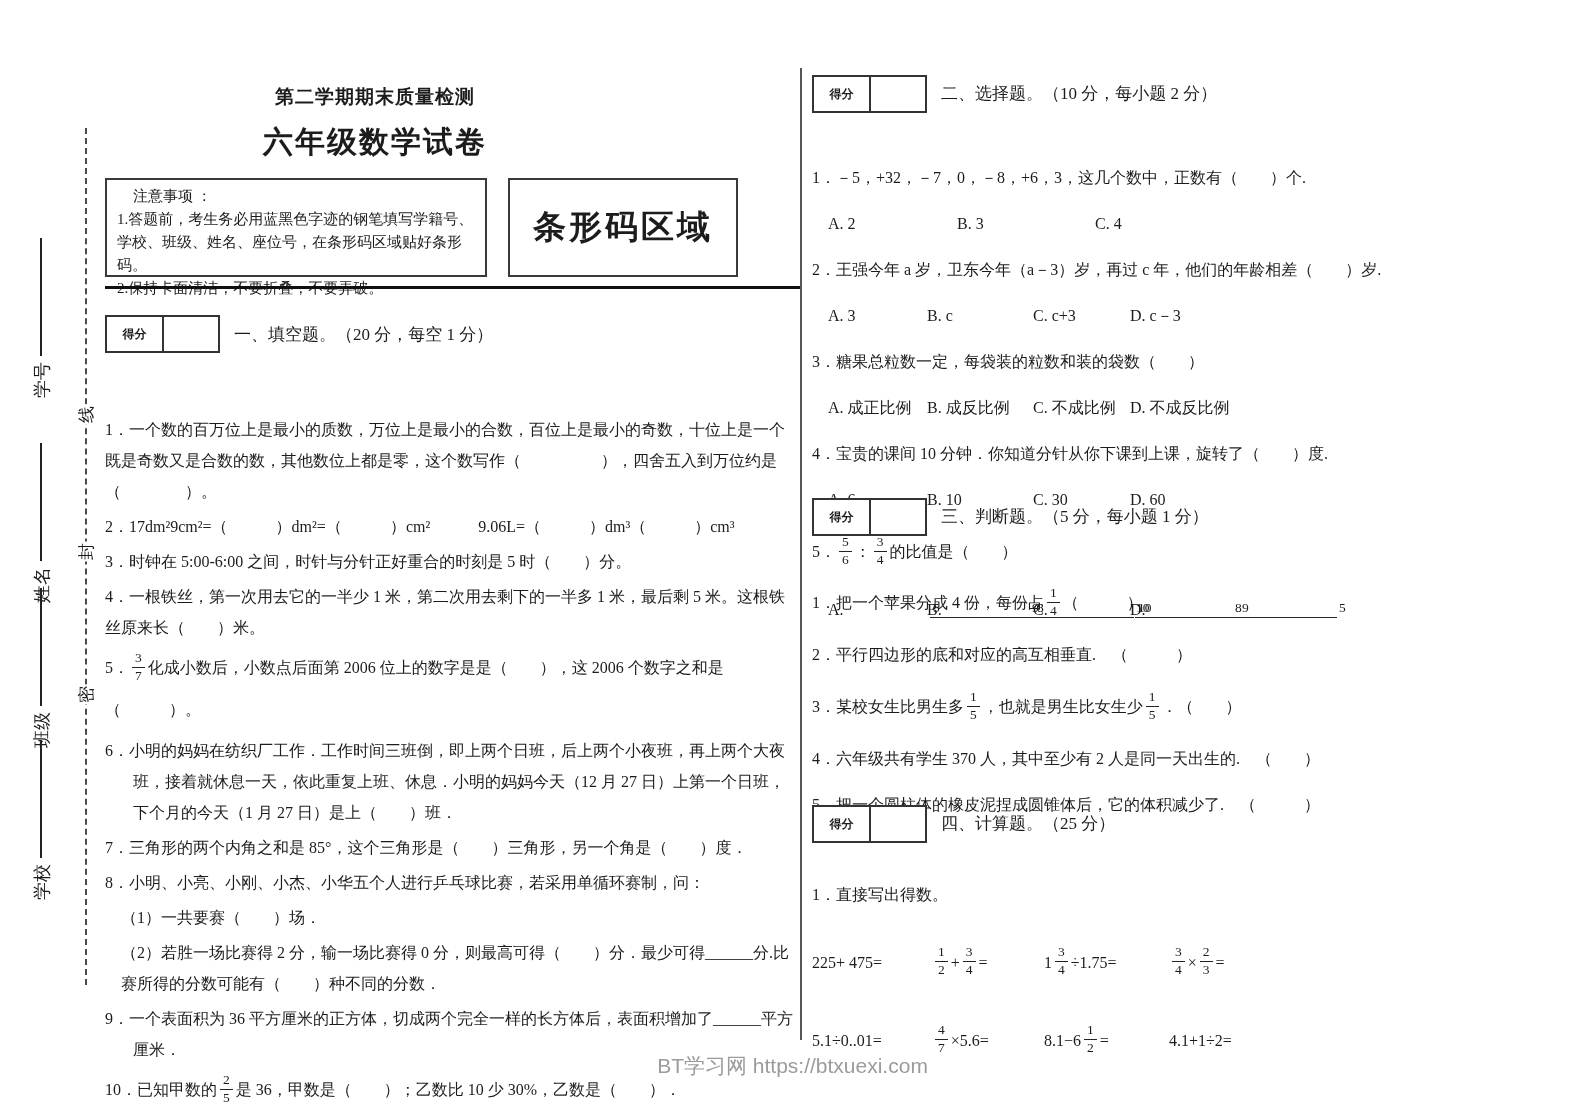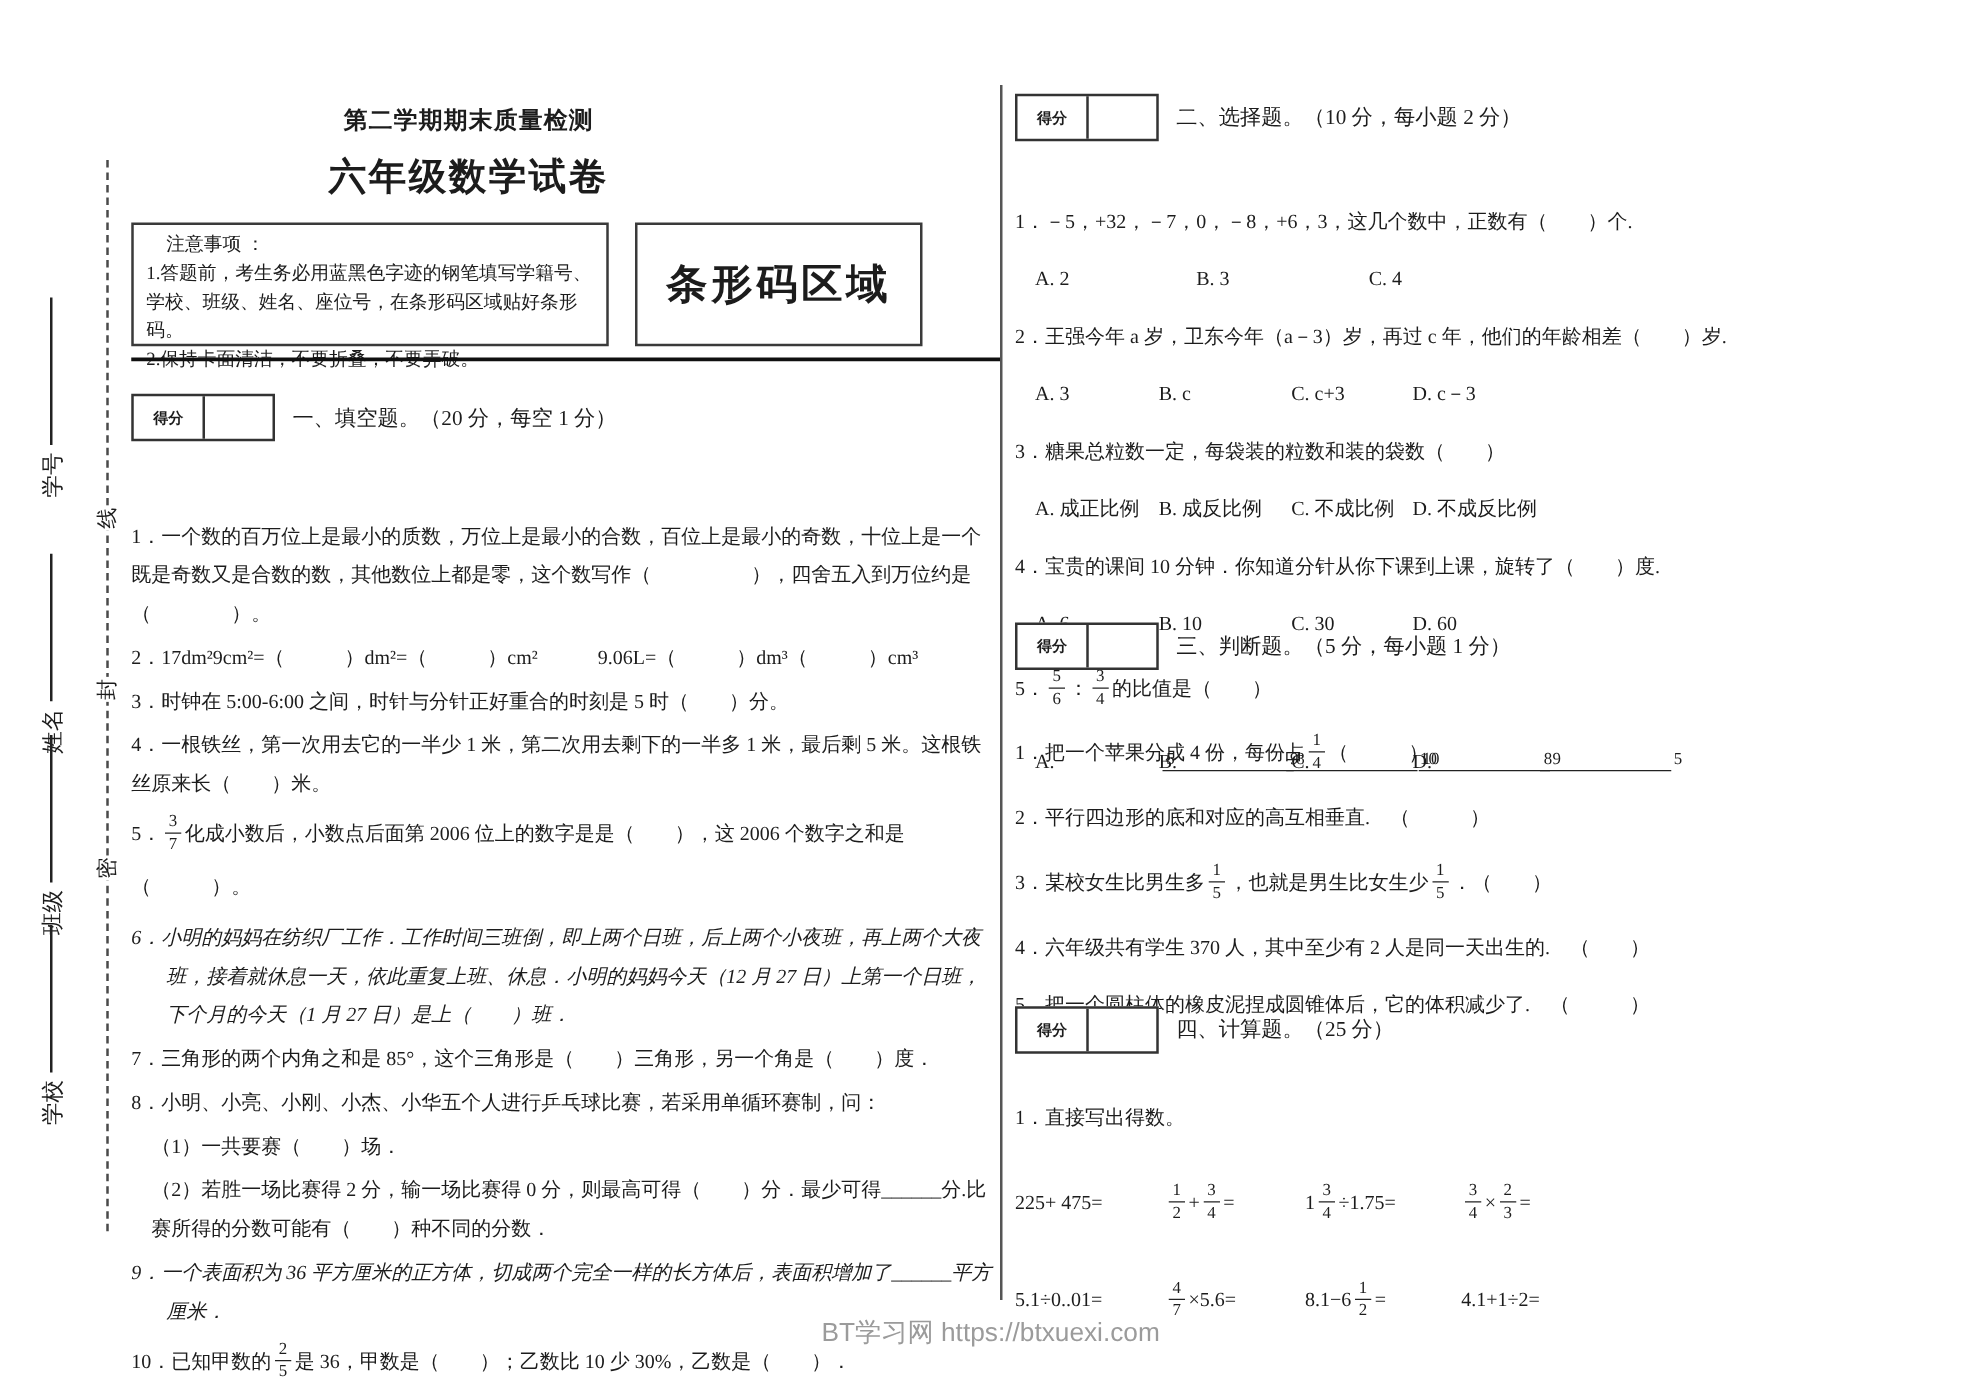--- a/index.html
+++ b/index.html
@@ -47,21 +47,21 @@
   .score-row { display:flex; align-items:center; gap:14px; }
   .score { display:flex; width:115px; height:38px; box-sizing:border-box; border:2px solid #333; background:#fff; flex:none; }
   .score .c1 { width:55px; border-right:2px solid #333; display:flex; align-items:center; justify-content:center; font-size:12px;font-weight:bold; }
   .score .c2 { flex:1; }
   .sec-title { font-size:17px; }
   
   .questions { position:absolute; left:0; top:235px; width:692px; }
   .questions .qsec { margin-top:61px; font-size:16px; line-height:31px; }
   .questions p { margin:4px 0 0 0; }
   .questions p:first-child { margin-top:0; }
-  .hang { padding-left:28px; text-indent:-28px;font-style:italic; }
+  .hang { padding-left:28px; text-indent:-28px; }
   .sub  { padding-left:16px; }
   
   .fr { display:inline-flex; flex-direction:column; align-items:center; vertical-align:middle;
         font-size:13.5px; line-height:1.25; margin:0 3px; transform:translateY(-2px); }
   .fr .n { border-bottom:1.4px solid #222; padding:0 3px; }
   .fr .d { padding:0 2px; }
   .mixed { display:inline-flex; align-items:center; }
   .fracline { line-height:42px; }
   
   .sec-choice { position:absolute; left:0; top:15px;  width:708px; }

